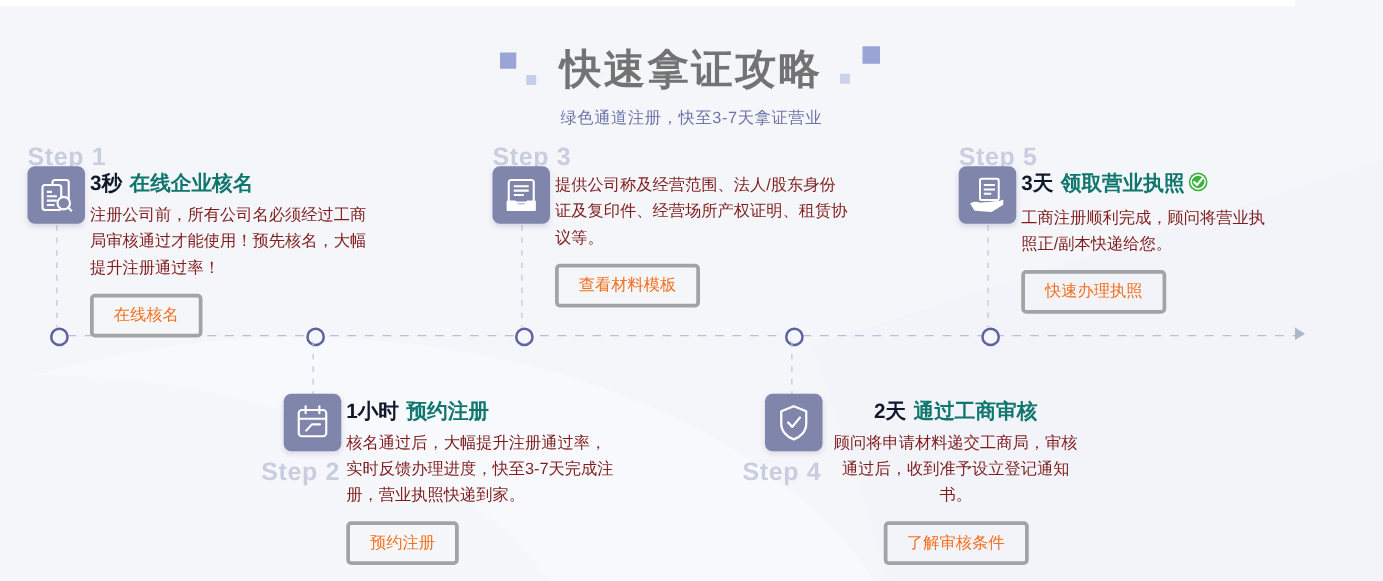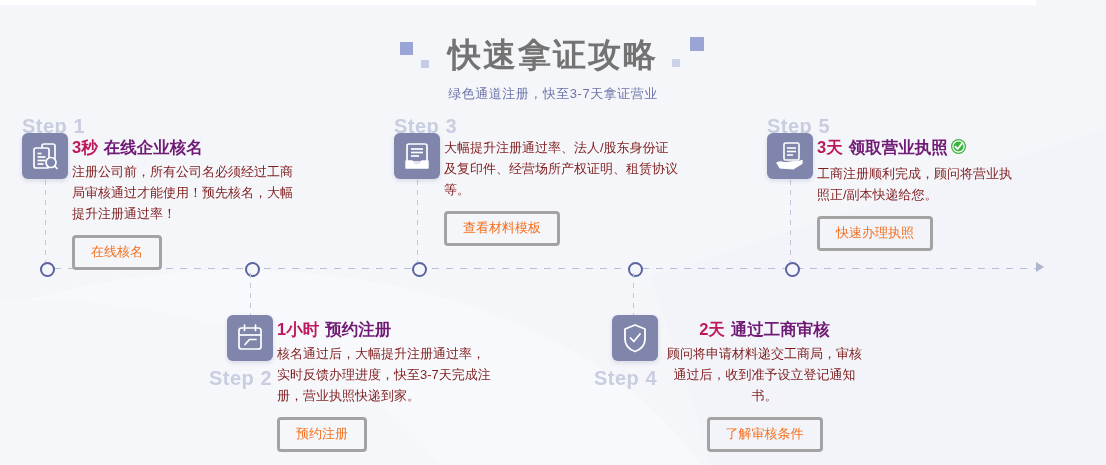--- a/index.html
+++ b/index.html
@@ -145,24 +145,24 @@
     position: absolute;
   }
   .head-line {
     font-size: 16.5px;
     font-weight: bold;
     line-height: 20px;
     white-space: nowrap;
     margin-bottom: 4px;
   }
   .dur {
-    color: #be185d;
+    color: #0f172a;
   }
   .hname {
-    color: #701a75;
+    color: #0f766e;
     margin-left: 6px;
   }
   .check-badge {
     display: inline-block;
     vertical-align: -2px;
     margin-left: 2px;
   }
   .desc {
     font-size: 13px;
     line-height: 21px;
@@ -246,21 +246,21 @@
     <div class="icon-box" style="left:0px; top:18px;">
       <svg width="46" height="46" viewBox="0 0 46 46" fill="none" stroke="#ffffff" stroke-width="1.7">
         <rect x="13" y="11" width="20" height="18" rx="2"></rect>
         <line x1="17" y1="16" x2="29" y2="16"></line>
         <line x1="17" y1="19.5" x2="29" y2="19.5"></line>
         <line x1="17" y1="23" x2="25" y2="23"></line>
         <path d="M12 28 L12 35 L34 35 L34 28 L28 28 L26 31 L20 31 L18 28 Z" fill="#ffffff" stroke="#ffffff" stroke-width="1.4" stroke-linejoin="round"></path>
       </svg>
     </div>
     <div class="body" style="left:50px; top:22px; width:235px;">
-      <div class="desc">大幅提升注册通过率、法人/股东身份证及复印件、经营场所产权证明、租赁协议等。</div>
+      <div class="desc">提供公司称及经营范围、法人/股东身份证及复印件、经营场所产权证明、租赁协议等。</div>
       <div class="btn">查看材料模板</div>
     </div>
   </div>
 
   <div class="step" style="left:767px; top:115px;">
     <div class="step-label" style="left:0px; top:0px;">Step 5</div>
     <div class="icon-box" style="left:0px; top:18px;">
       <svg width="46" height="46" viewBox="0 0 46 46" fill="none" stroke="#ffffff" stroke-width="1.6">
         <rect x="17" y="10" width="15" height="17" rx="1.5"></rect>
         <line x1="20" y1="15" x2="29" y2="15"></line>

